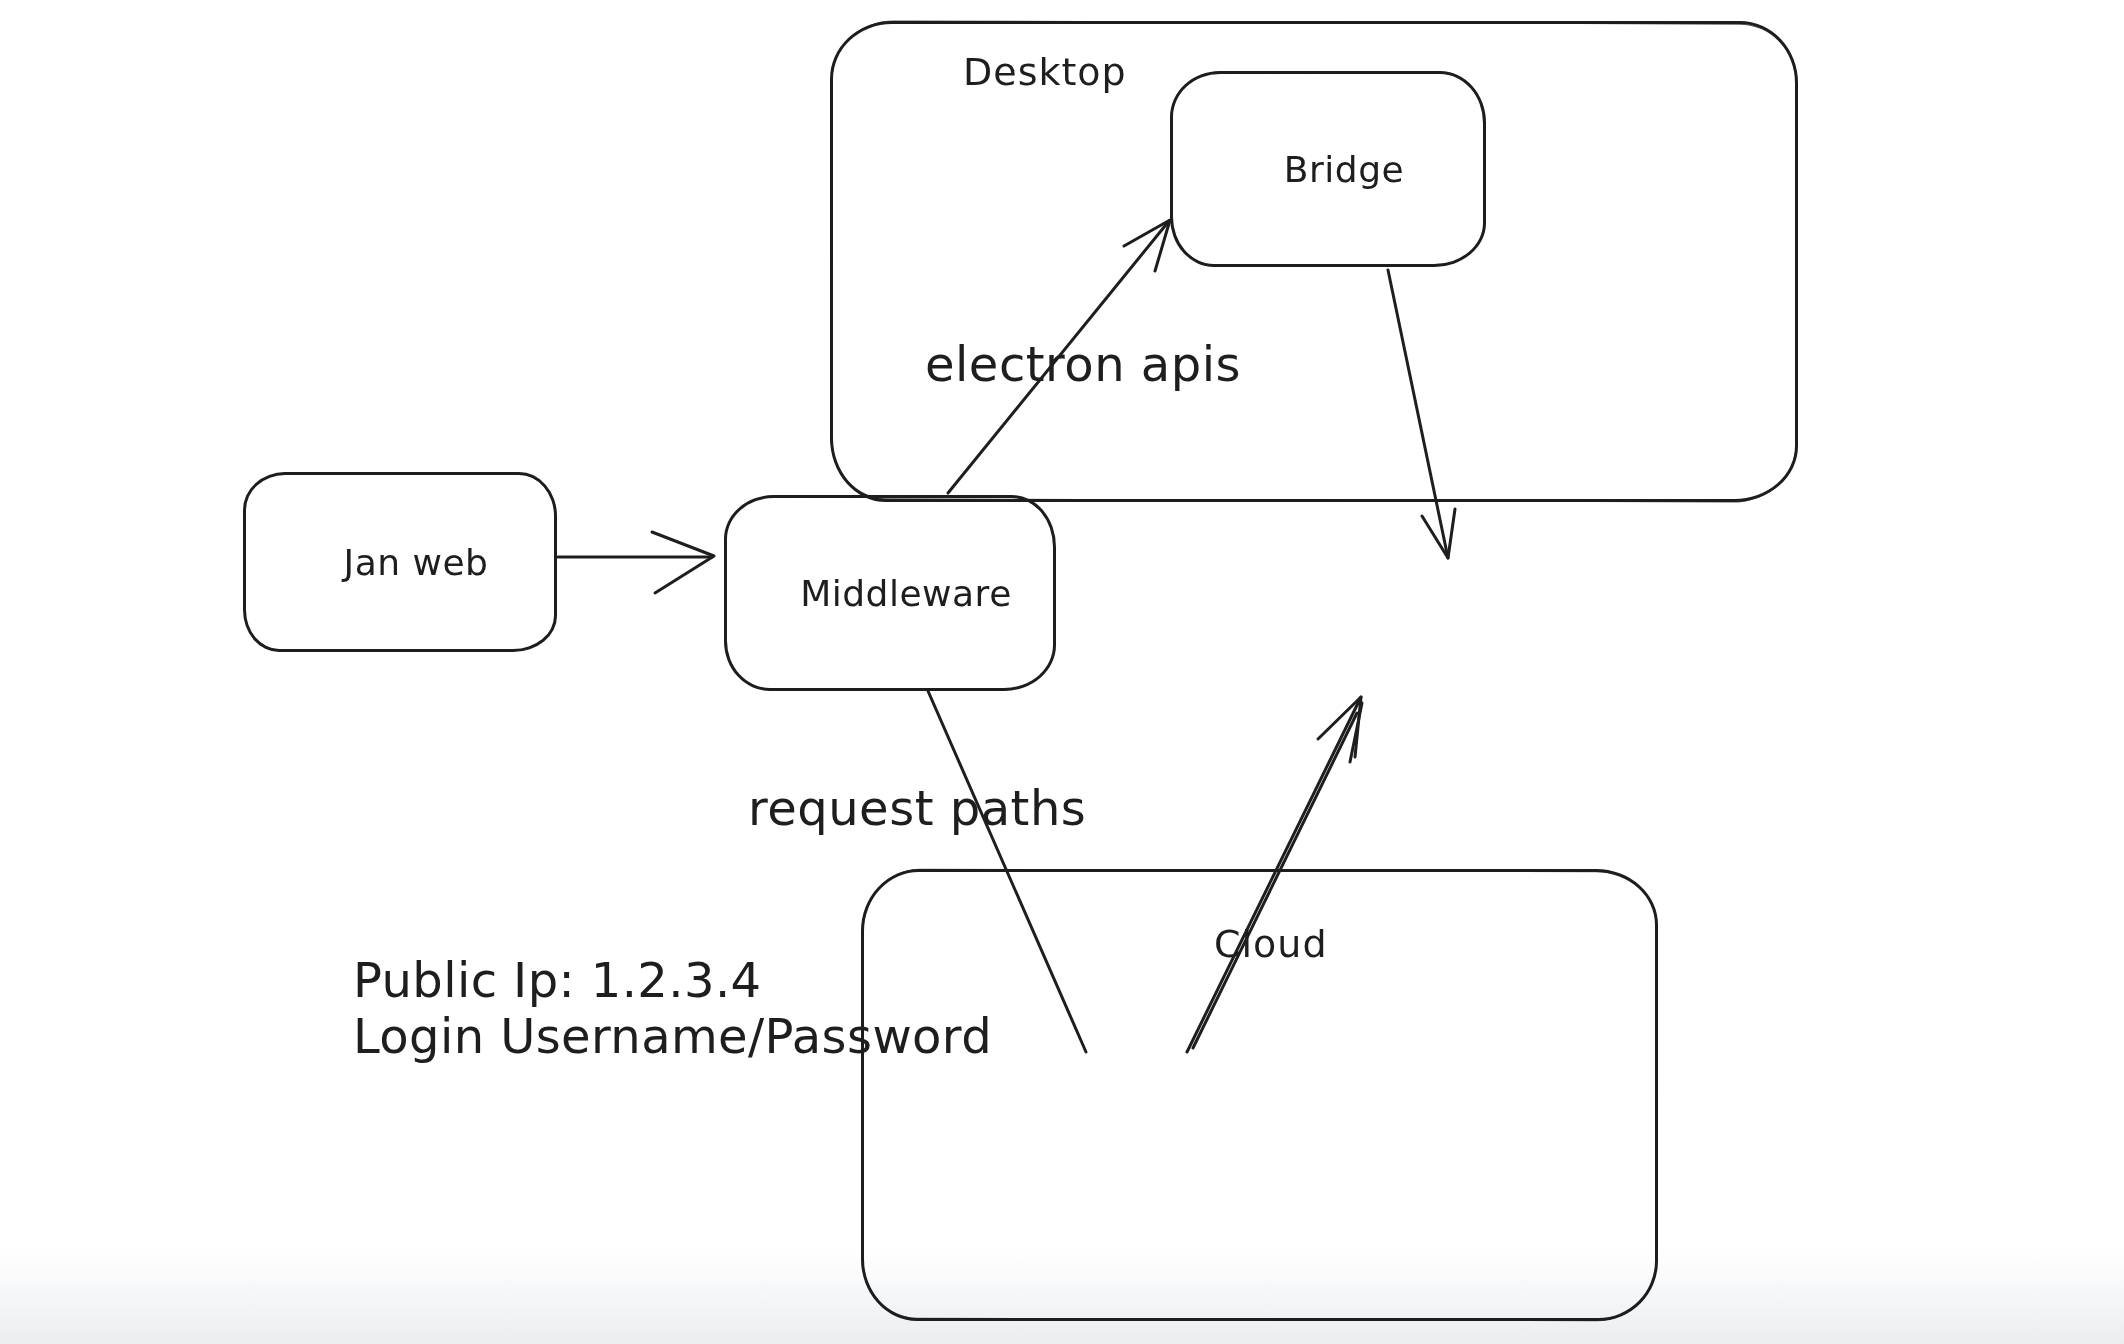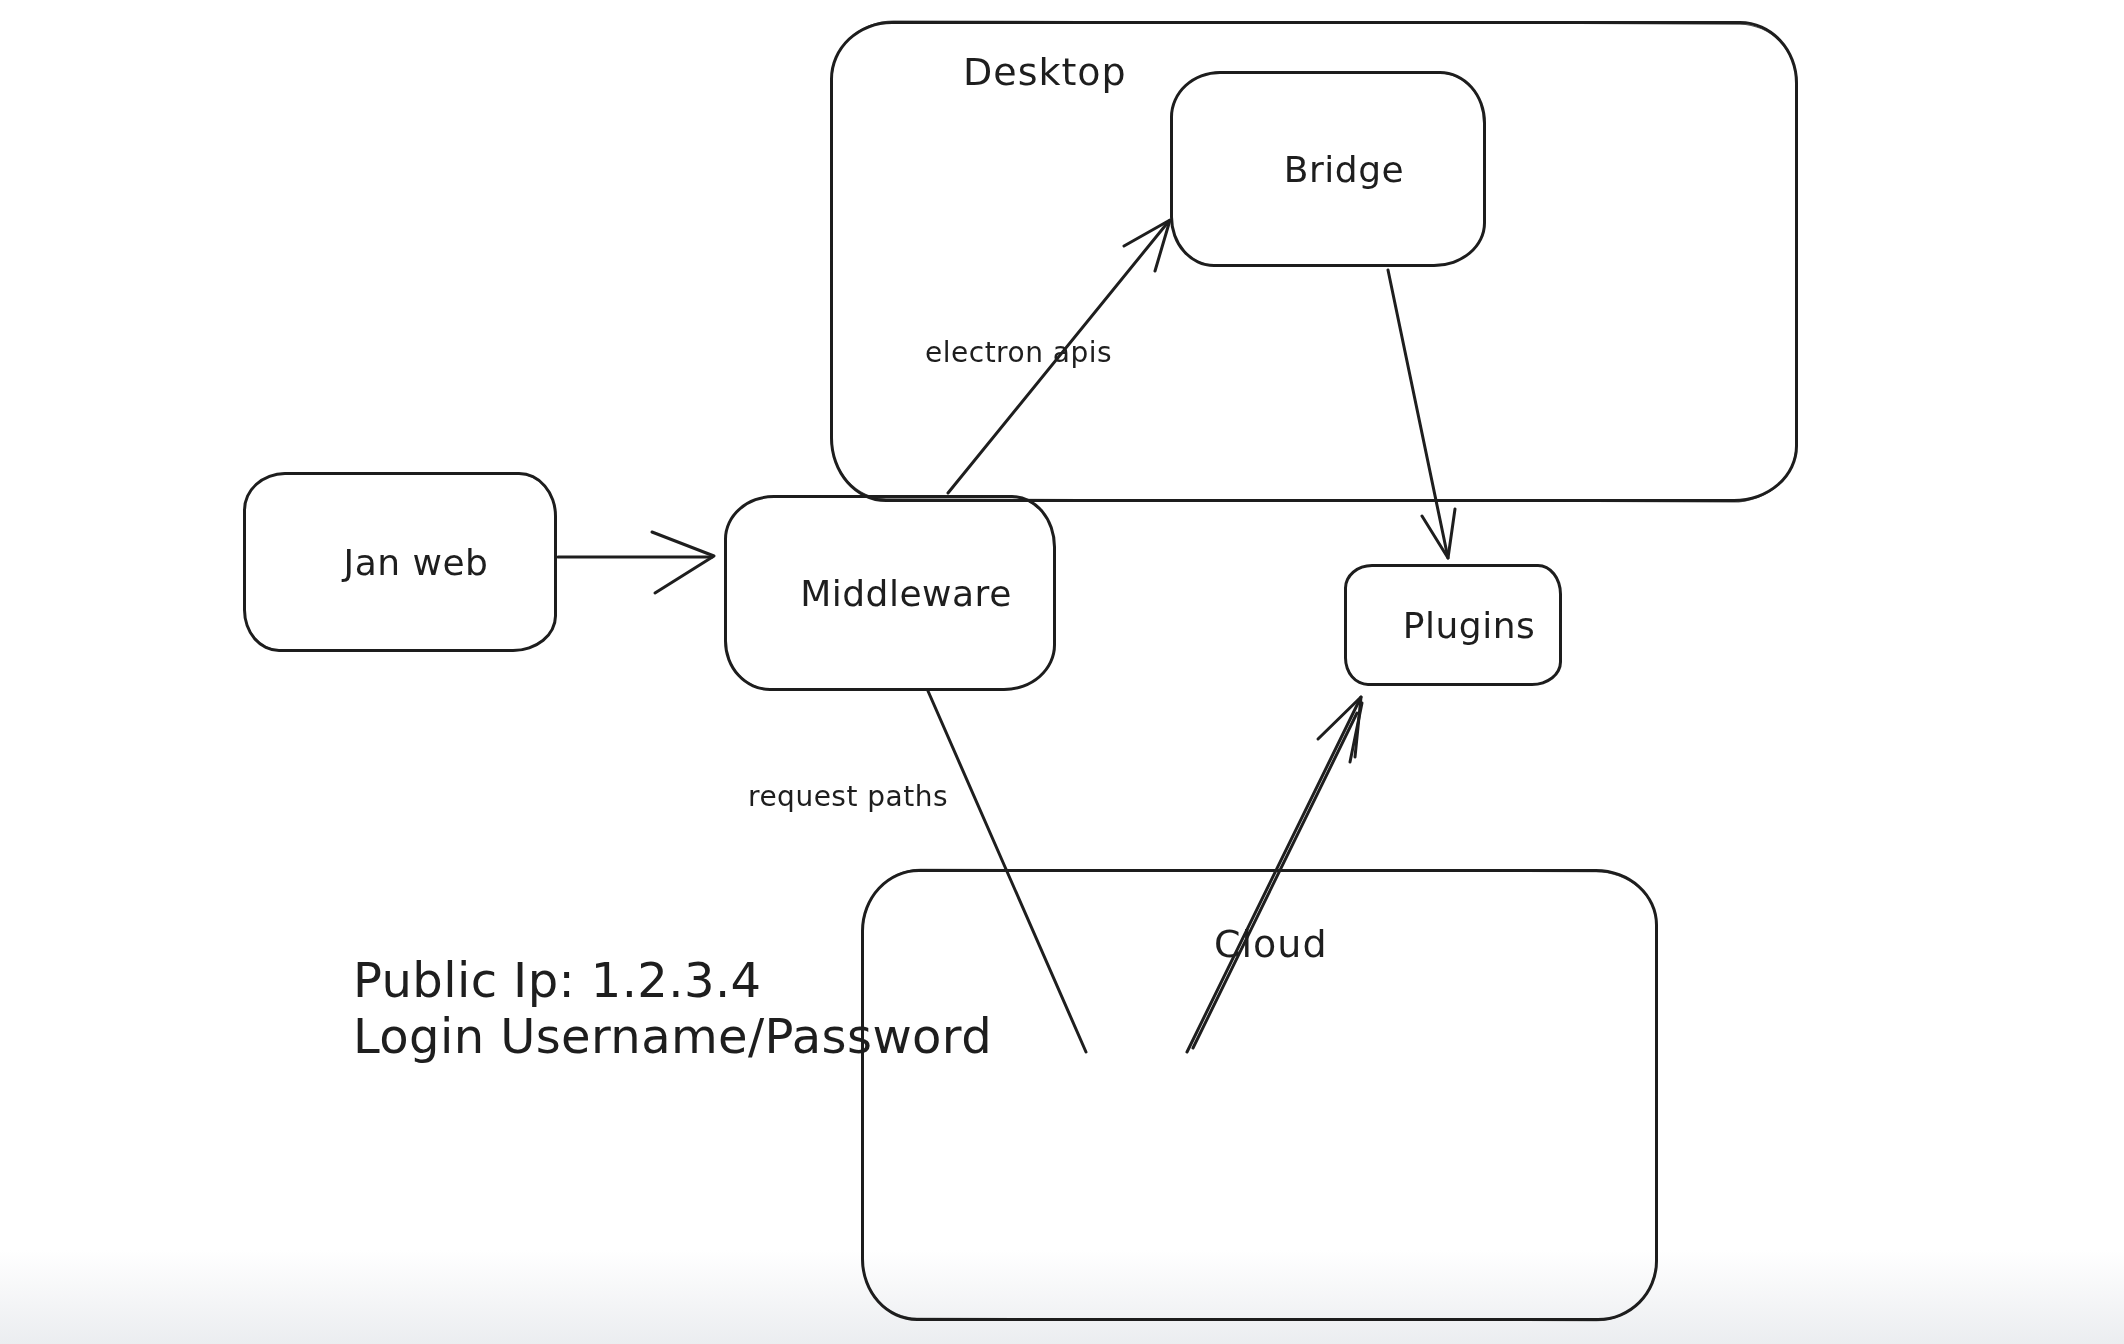--- a/index.html
+++ b/index.html
@@ -27,21 +27,21 @@
   .shape::before{
     content:"";position:absolute;inset:-2px;border:1.5px solid var(--stroke);
     border-radius:inherit;opacity:.75;pointer-events:none;
     transform:rotate(.22deg);
   }
   .node{display:flex;align-items:center;justify-content:center;padding-left:32px;}
   .node .lbl{font-size:36px;letter-spacing:.5px;white-space:nowrap;}
 
   .container-lbl{position:absolute;font-size:38px;letter-spacing:1px;white-space:nowrap;}
 
-  .edge-lbl{position:absolute;font-size:28px;letter-spacing:.5px;white-space:nowrap;}
+  .edge-lbl{position:absolute;font-size:48px;letter-spacing:.5px;white-space:nowrap;}
 
   .note{position:absolute;left:353px;top:952px;font-size:48px;line-height:56px;letter-spacing:.4px;white-space:nowrap;}
 
   
   #box-desktop{left:830px;top:21px;width:968px;height:481px;border-radius:62px 58px 64px 56px / 58px 62px 56px 64px;}
   #lbl-desktop{left:963px;top:50px;}
   #box-cloud{left:861px;top:869px;width:797px;height:452px;border-radius:58px 62px 60px 56px / 62px 56px 60px 62px;}
   #lbl-cloud{left:1214px;top:922px;}
 
   #box-bridge{left:1170px;top:71px;width:316px;height:196px;border-radius:50px 46px 52px 44px / 46px 52px 44px 50px;}
@@ -93,23 +93,20 @@
   </div>
 
   <div class="shape node" id="box-middleware">
     <span class="lbl">Middleware</span>
   </div>
 
   <div class="shape node" id="box-bridge">
     <span class="lbl">Bridge</span>
   </div>
 
-  <div class="shape node" id="box-plugins">
-    <span class="lbl">Plugins</span>
-  </div>
 
 
   <span class="edge-lbl" id="lbl-electron-apis">electron apis</span>
   <span class="edge-lbl" id="lbl-request-paths">request paths</span>
 
   <div class="note">
     <div>Public Ip: 1.2.3.4</div>
     <div>Login Username/Password</div>
   </div>
 

